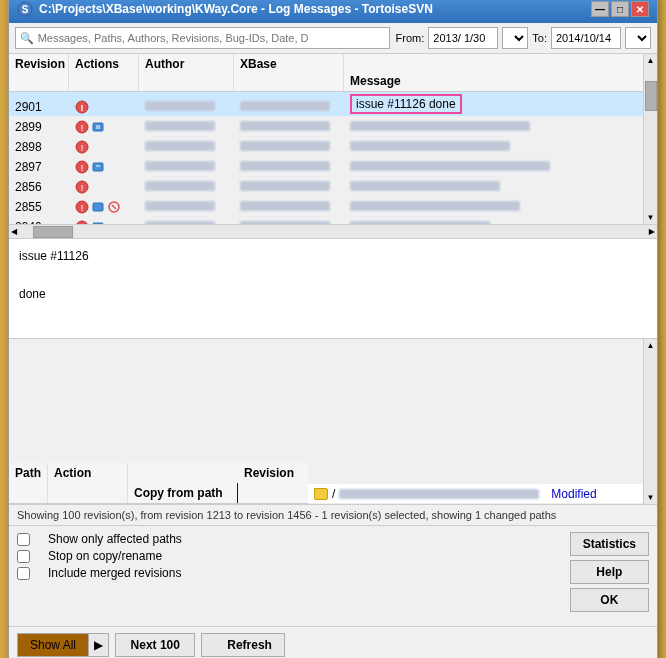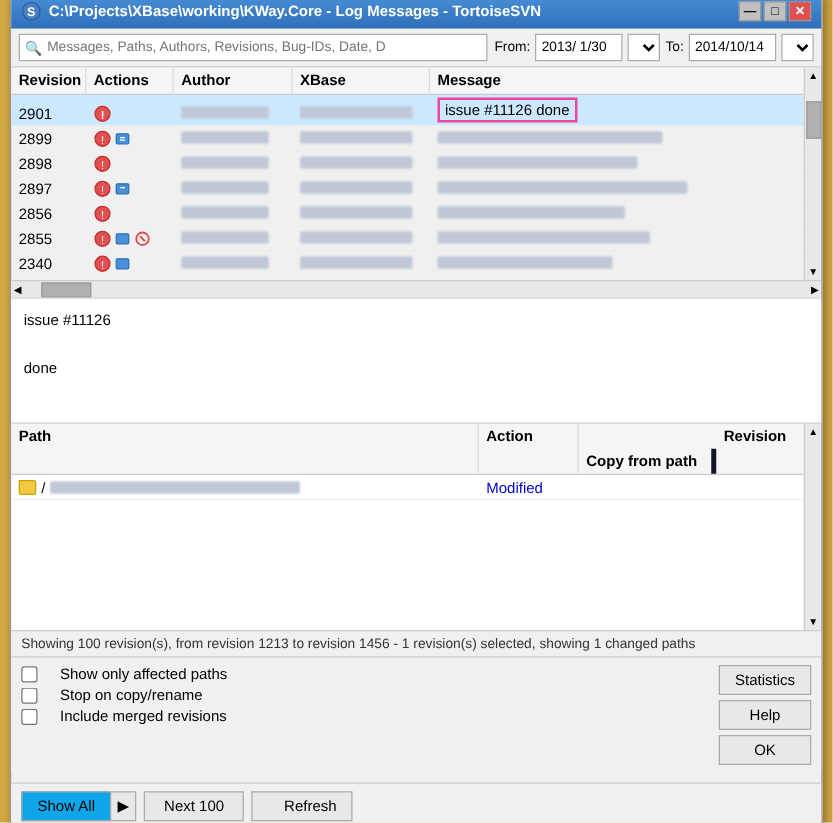--- a/index.html
+++ b/index.html
@@ -125,21 +125,21 @@
       background: #f5f5f5;
       border-bottom: 1px solid #ccc;
       font-weight: bold;
       font-size: 12px;
       min-height: 22px;
     }
     .col-revision { width: 60px; padding: 3px 6px; border-right: 1px solid #ddd; }
     .col-actions { width: 70px; padding: 3px 6px; border-right: 1px solid #ddd; }
     .col-author { width: 95px; padding: 3px 6px; border-right: 1px solid #ddd; }
     .col-date { width: 110px; padding: 3px 6px; border-right: 1px solid #ddd; }
-    .col-message { flex: 1; padding: 3px 6px; }
+    .col-message { flex: 1; padding: 3px 6px; margin-top: 17px; }
     .table-body {
       overflow-y: auto;
       flex: 1;
     }
     .table-row {
       display: flex;
       min-height: 20px;
       border-bottom: 1px solid #eee;
       align-items: flex-end;
     }
@@ -181,21 +181,21 @@
     .paths-header {
       display: flex;
       background: #f5f5f5;
       border-bottom: 1px solid #ccc;
       font-weight: bold;
       font-size: 12px;
       min-height: 22px;
     }
     .col-path { flex: 1; padding: 3px 6px; border-right: 1px solid #ddd; }
     .col-action { width: 80px; padding: 3px 6px; border-right: 1px solid #ddd; }
-    .col-copyfrom { width: 110px; padding: 3px 6px; border-right: 4px solid #0f172a; margin-top: 20px; }
+    .col-copyfrom { width: 110px; padding: 3px 6px; border-right: 1px solid #0f172a; margin-top: 20px; }
     .col-rev { width: 70px; padding: 3px 6px; }
     .paths-body {
       flex: 1;
       overflow-y: auto;
       background: white;
     }
     .path-row {
       display: flex;
       min-height: 20px;
       border-bottom: 1px solid #eee;
@@ -255,27 +255,28 @@
       border-top: 1px solid #ccc;
     }
     .btn {
       background: #e8e8e8;
       border: 1px solid #aaa;
       padding: 4px 12px;
       font-size: 12px;
       cursor: pointer;
       min-width: 60px;
       text-align: center;
+      font-weight: bold;
     }
     .btn-split {
       display: flex;
       align-items: center;
     }
     .btn-main {
-      background: #0ea5e9;
+      background: #a16207;
       border: 1px solid #aaa;
       border-right: none;
       padding: 4px 12px;
       font-size: 12px;
       cursor: pointer;
     }
     .btn-arrow {
       background: #e8e8e8;
       border: 1px solid #aaa;
       padding: 4px 5px;
@@ -506,21 +507,21 @@
   </div>
 
   <div class="middle-pane">
     <div>issue #11126</div>
     <div>&nbsp;</div>
     <div>done</div>
   </div>
 
   <div class="bottom-pane">
     <div style="display:flex; flex:1; overflow:hidden;">
-      <div style="flex:1; display:flex; flex-direction:column; overflow:hidden;">
+      <div style="flex:1; display:flex; flex-direction:row; overflow:hidden;align-items:flex-end;">
         <div class="paths-header">
           <div class="col-path">Path</div>
           <div class="col-action">Action</div>
           <div class="col-copyfrom">Copy from path</div>
           <div class="col-rev">Revision</div>
         </div>
         <div class="paths-body">
           <div class="path-row">
             <div class="path-cell">
               <span class="folder-icon"></span>

